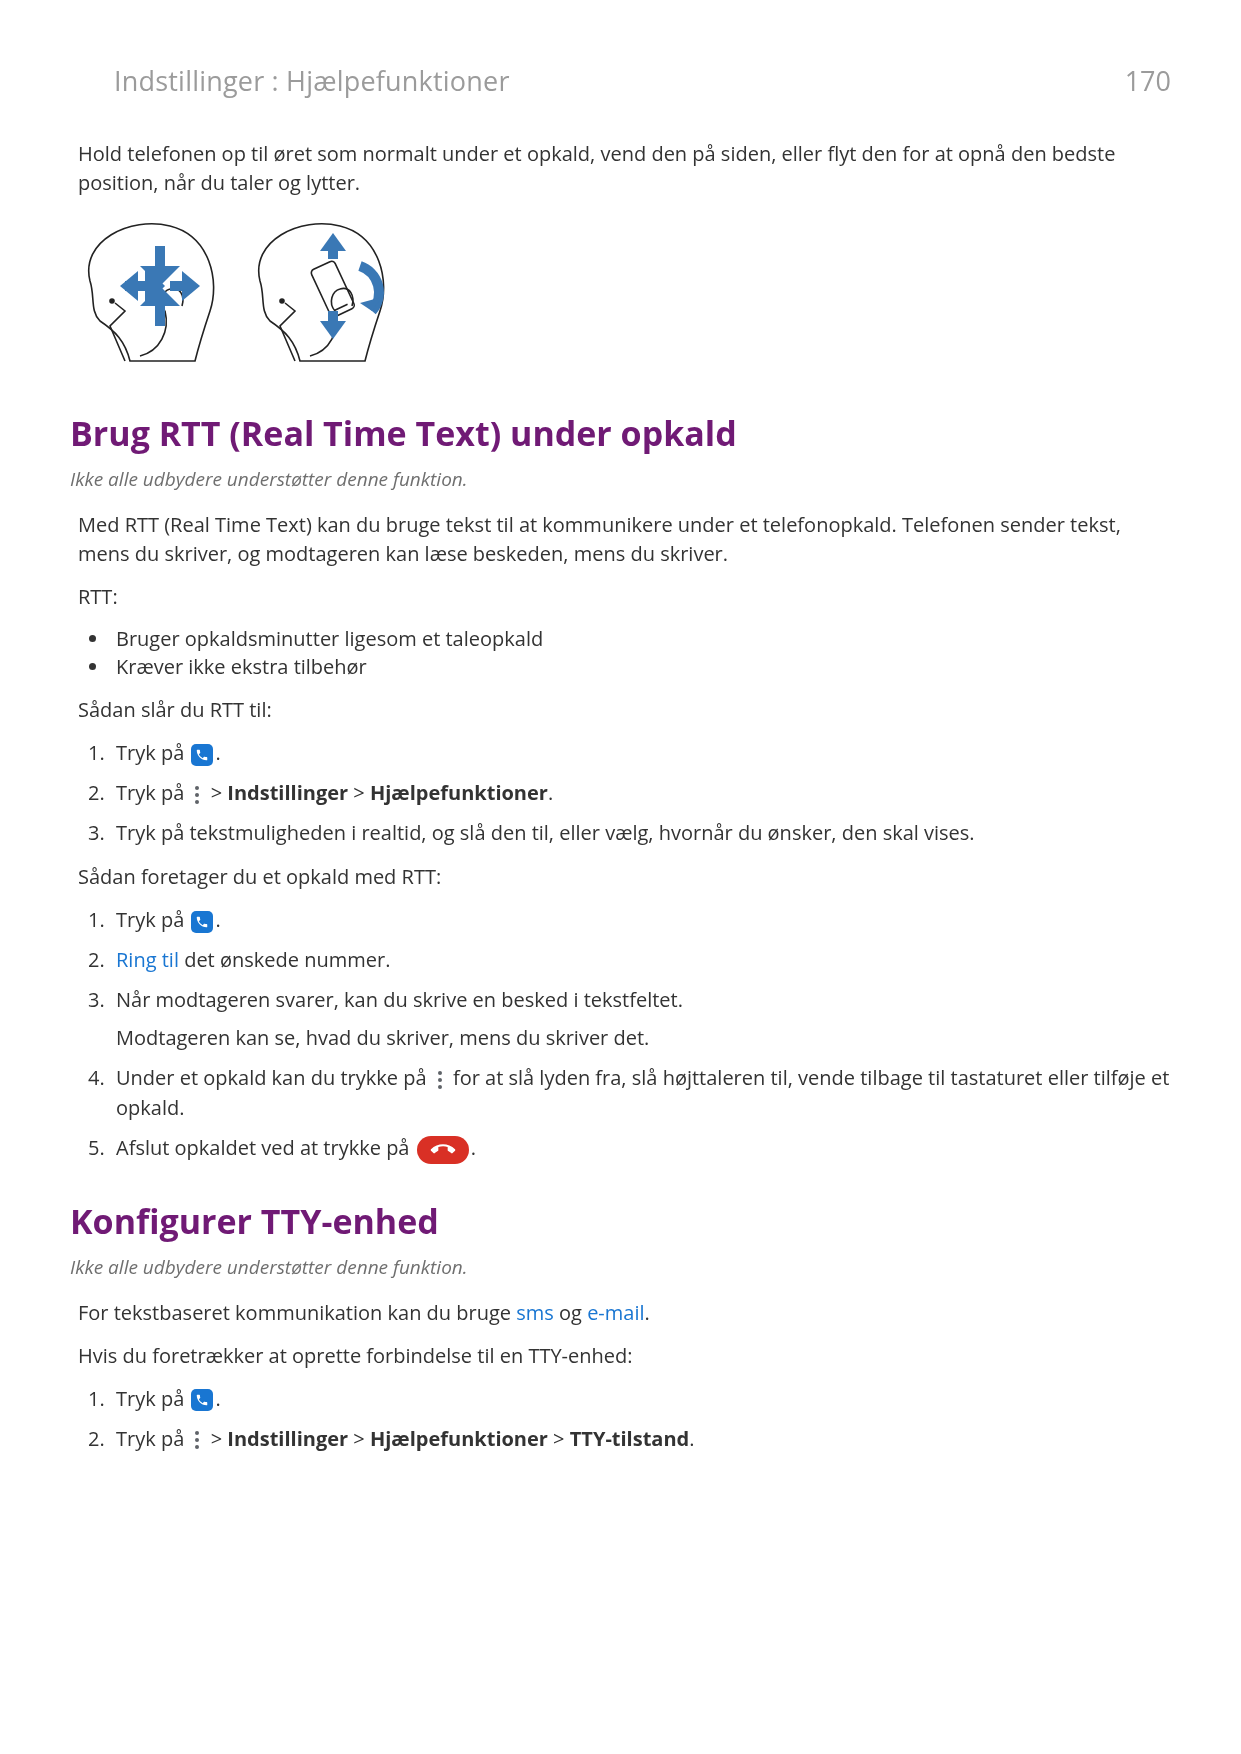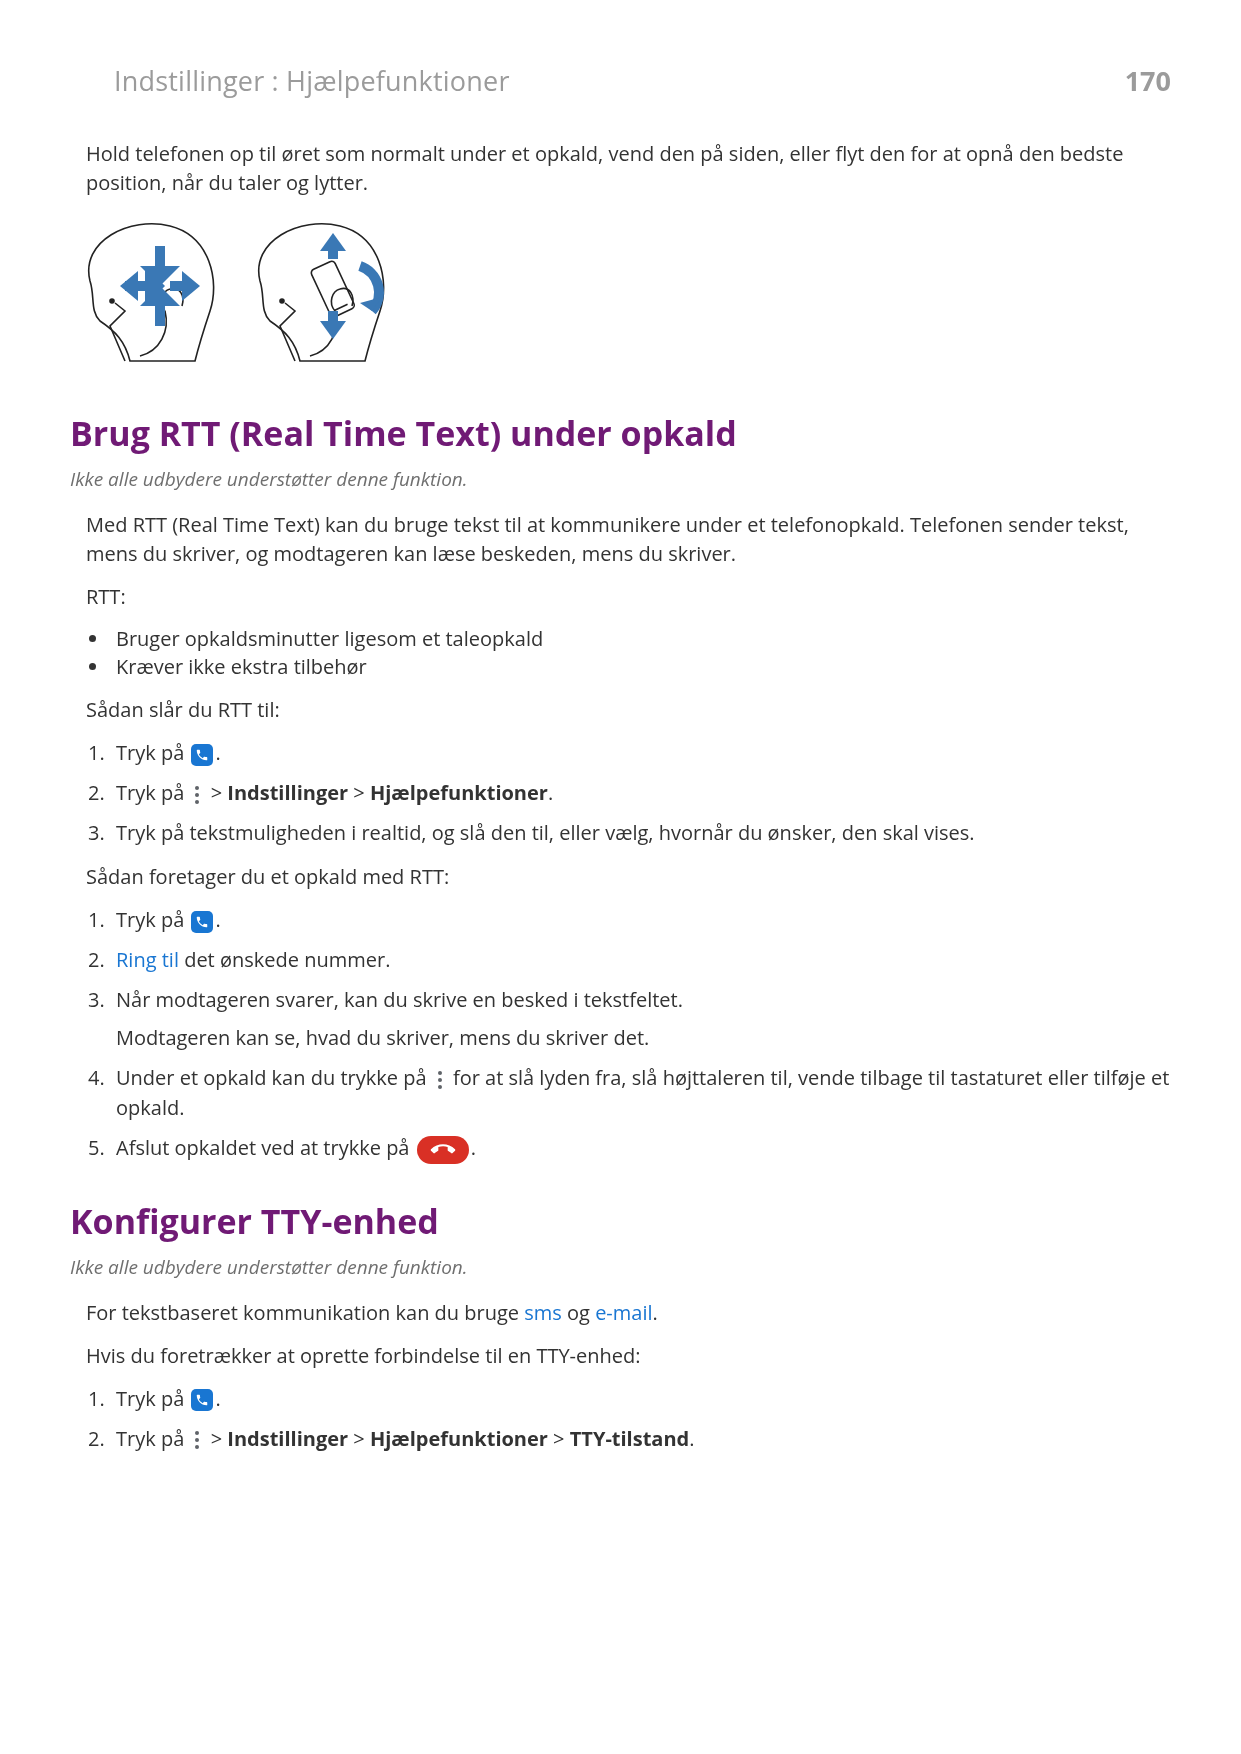--- a/index.html
+++ b/index.html
@@ -23,27 +23,27 @@
     margin-bottom: 40px;
     margin-left: 44px;
   }
   .header-left {
     font-size: 27px;
     font-weight: 400;
     letter-spacing: 0.2px;
   }
   .header-right {
     font-size: 27px;
-    font-weight: 700;
+    font-weight: 400;
   }
   .para {
     font-size: 20px;
     line-height: 1.45;
     color: #333;
-    margin: 0 0 14px 16px;
+    margin: 0 0 14px 8px;
   }
   .illustration {
     margin: 12px 0 30px 0;
   }
   h2.section-title {
     font-size: 34px;
     font-weight: 700;
     color: #701a75;
     margin: 34px 0 10px 0;
   }

